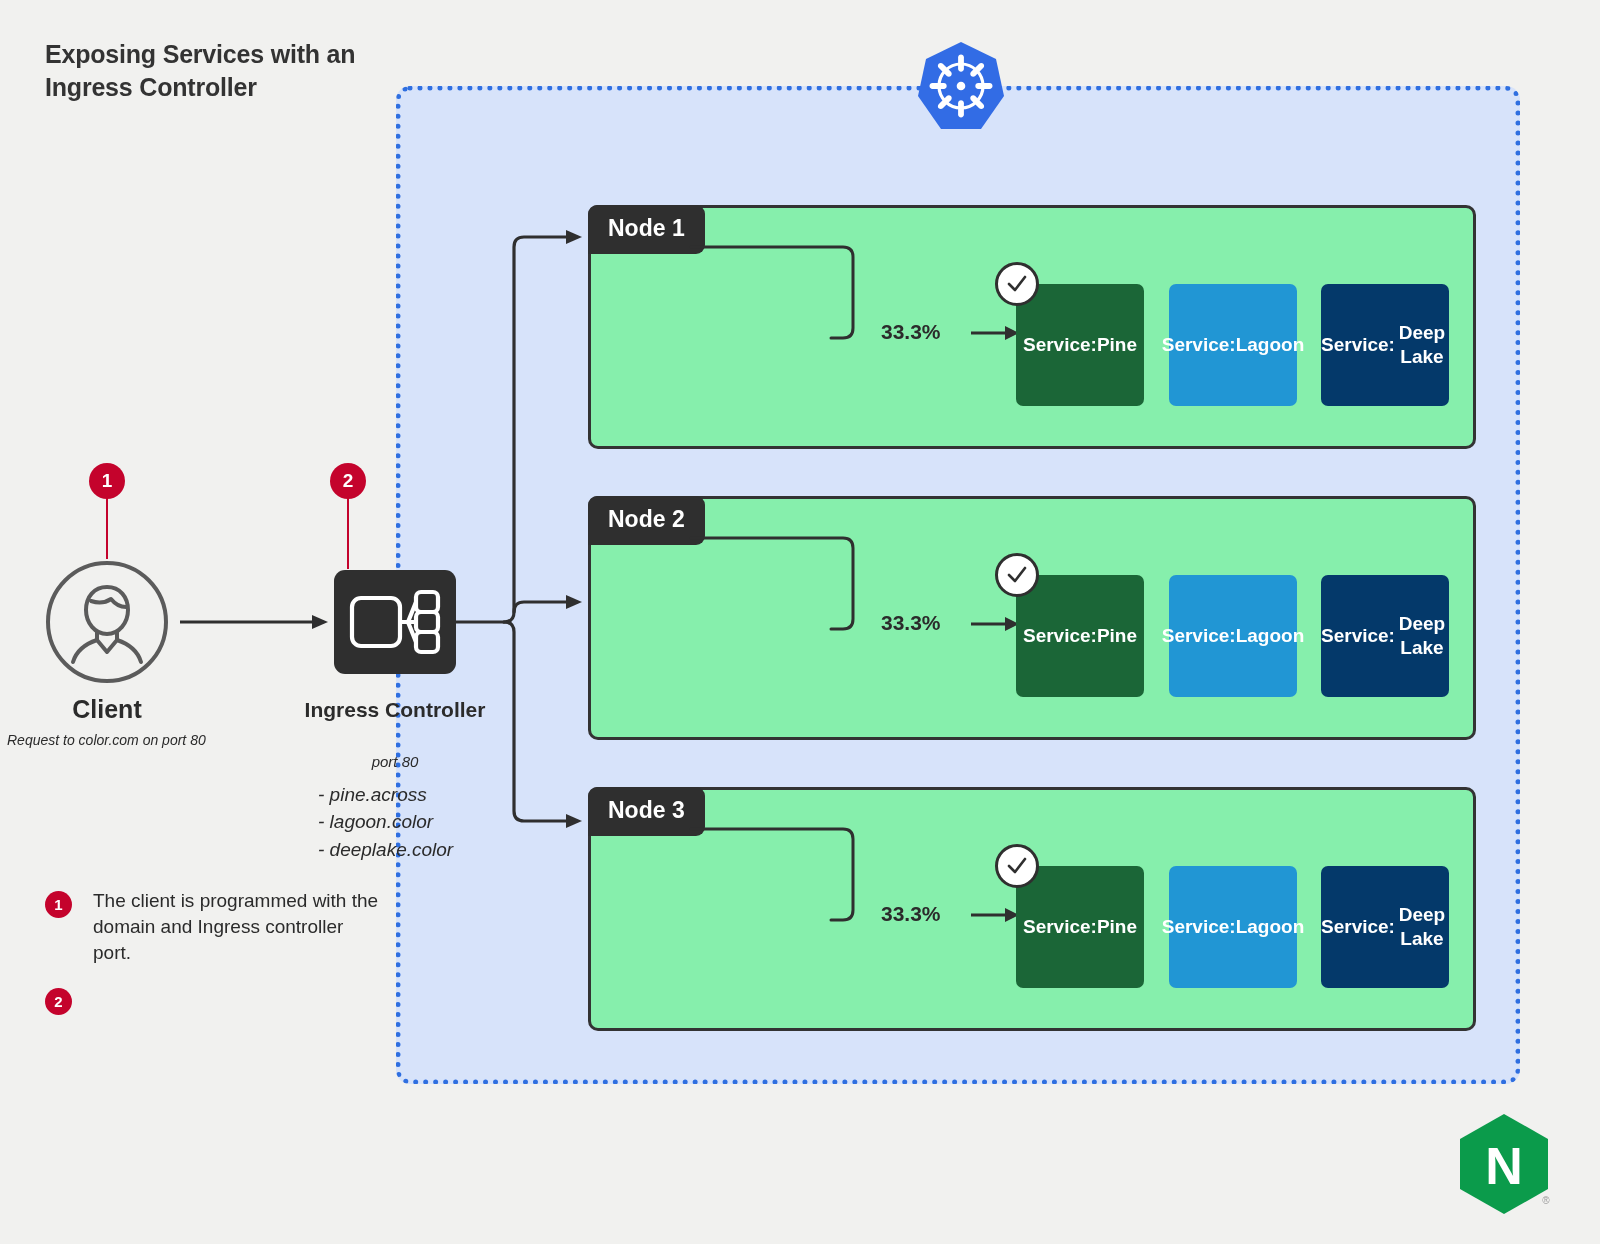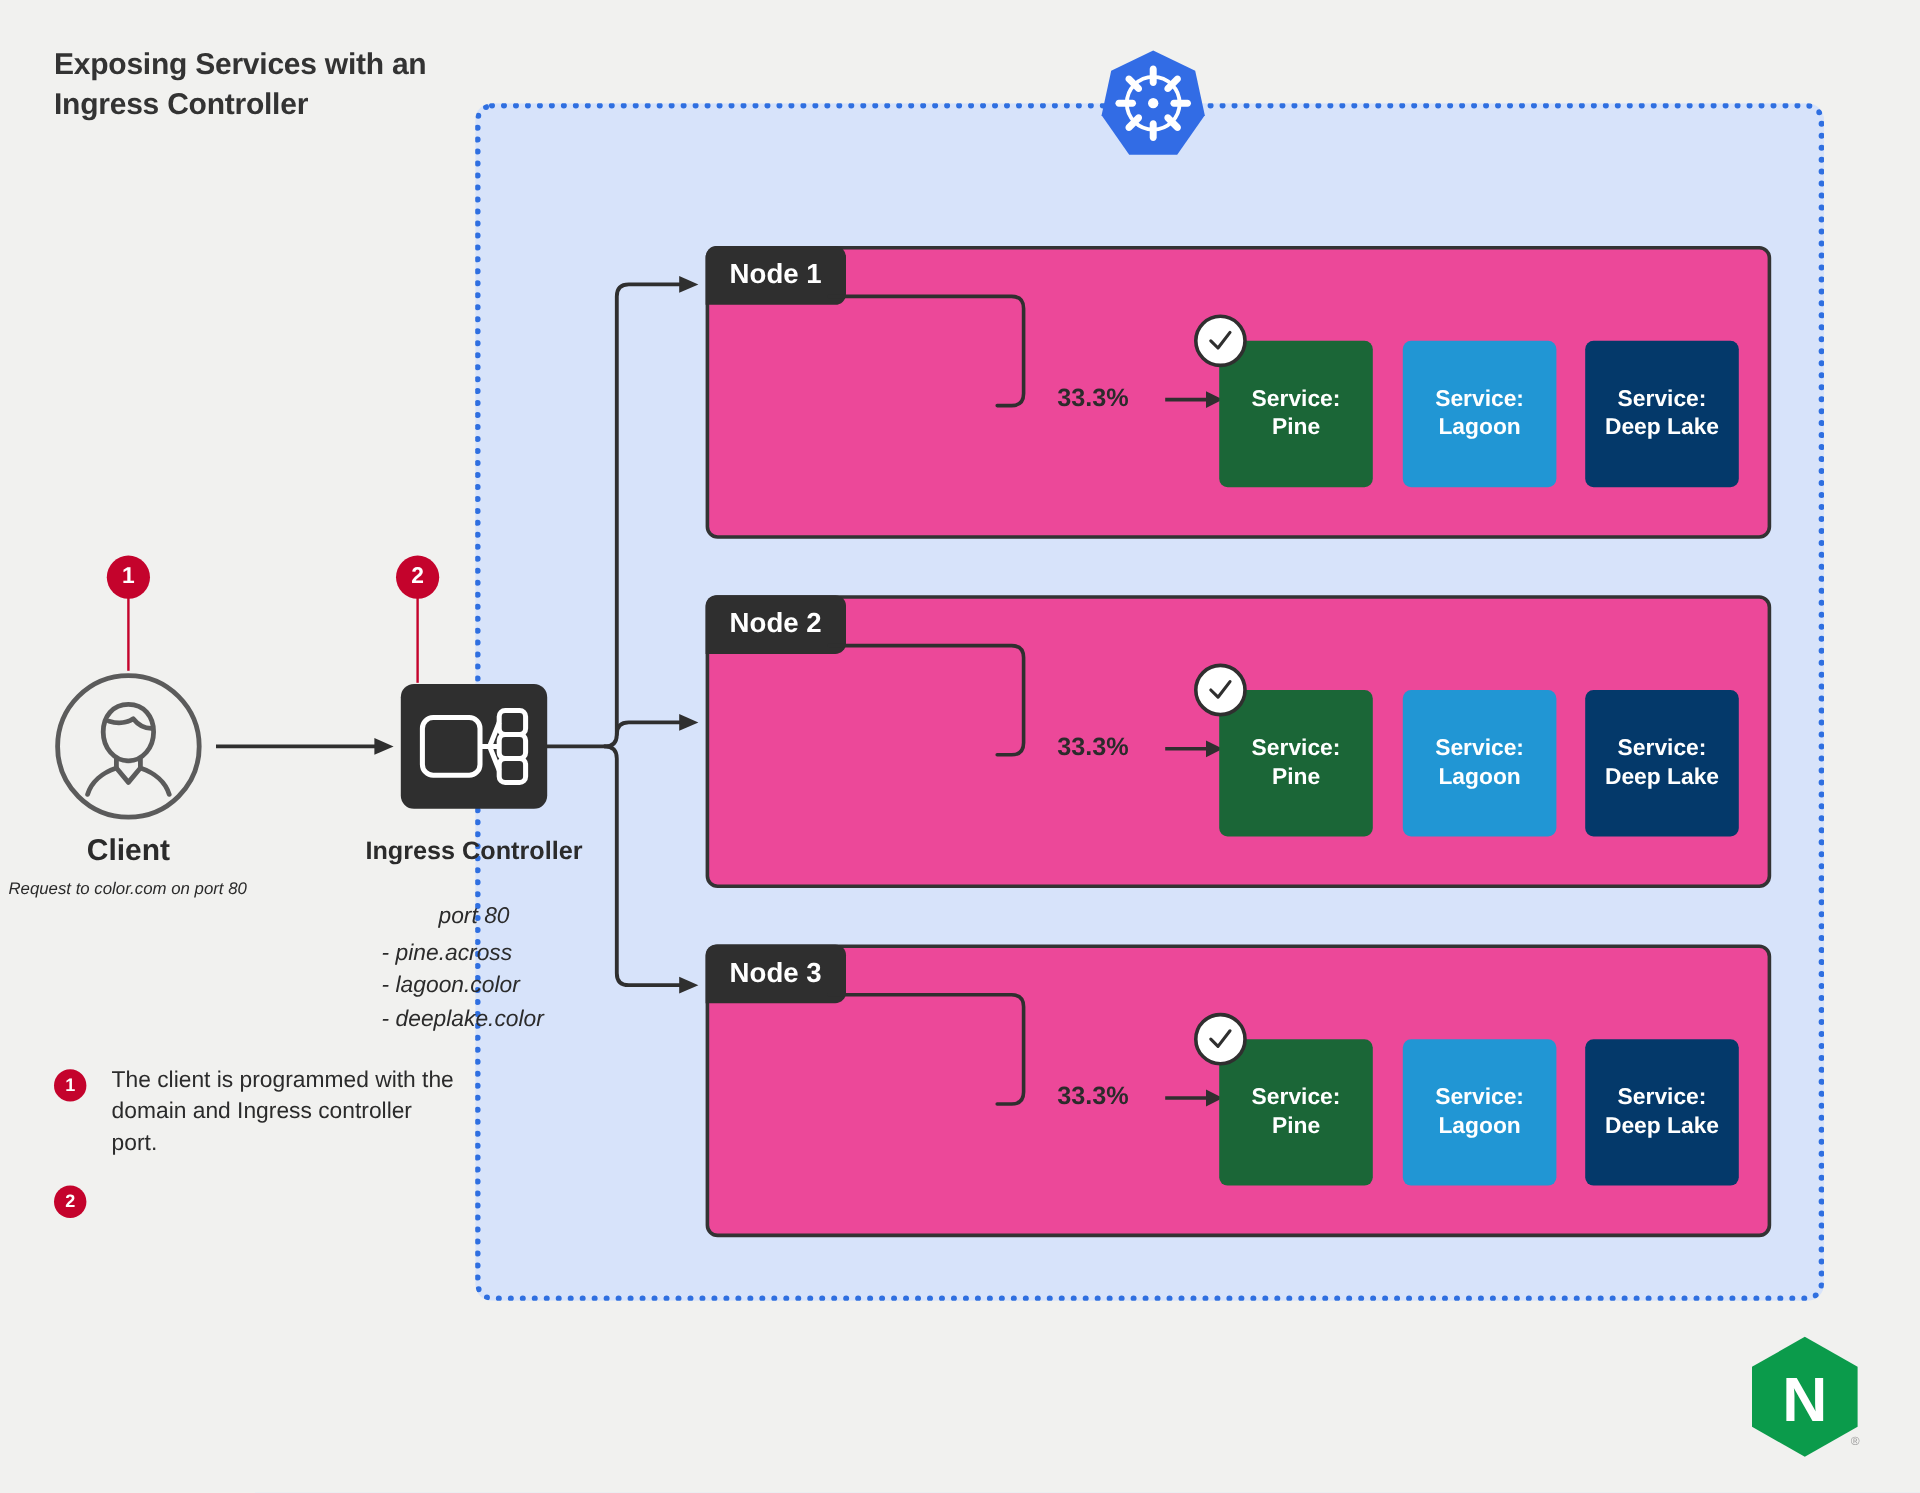--- a/index.html
+++ b/index.html
@@ -32,21 +32,21 @@
     position:absolute;left:918px;top:40px;width:86px;height:92px;
   }
   .cluster-title{
     position:absolute;left:760px;top:140px;width:400px;text-align:center;
     font-size:22px;font-weight:bold;color:#232323;
   }
 
   
   .node{
     position:absolute;left:588px;width:888px;height:244px;
-    background:#ec4899;
+    background:#86efac;
     border:3px solid #333333;
     border-radius:10px;
     box-sizing:border-box;
   }
   .node-1{top:205px;}
   .node-2{top:496px;}
   .node-3{top:787px;}
 
   .node-tab{
     position:absolute;left:-3px;top:-3px;
@@ -64,21 +64,21 @@
     position:absolute;left:290px;top:112px;
     font-size:21px;font-weight:bold;color:#2b2b2b;white-space:nowrap;
   }
   .pct-arrow{position:absolute;left:380px;top:117px;width:48px;height:16px;}
 
   
   .svc{
     position:absolute;top:76px;width:128px;height:122px;
     border-radius:7px;
     color:#ffffff;
-    display:flex;flex-direction:column;align-items:center;justify-content:center;
+    display:flex;flex-direction:row;align-items:center;justify-content:center;
     font-size:19px;font-weight:bold;line-height:1.28;text-align:center;
   }
   .svc-pine{left:425px;background:#1b6637;}
   .svc-lagoon{left:578px;background:#2196d4;}
   .svc-deeplake{left:730px;background:#04396a;}
 
   .check-badge{
     position:absolute;left:404px;top:54px;width:44px;height:44px;
     border-radius:50%;background:#ffffff;border:3px solid #2f2f2f;
     box-sizing:border-box;
@@ -105,21 +105,21 @@
   .ic-box{
     position:absolute;left:334px;top:570px;width:122px;height:104px;
     background:#2f2f2f;border-radius:11px;
   }
   .ic-label{
     position:absolute;left:295px;top:696px;width:200px;text-align:center;
     font-size:21px;font-weight:bold;line-height:1.34;color:#2b2b2b;
   }
   .ic-port{
     position:absolute;left:295px;top:753px;width:200px;text-align:center;
-    font-size:19px;font-style:italic;color:#2b2b2b;
+    font-size:15px;font-style:italic;color:#2b2b2b;
   }
   .ic-hosts{
     position:absolute;left:318px;top:781px;width:230px;text-align:left;
     font-size:19px;font-style:italic;line-height:1.44;color:#2b2b2b;
   }
 
   
   .marker{
     position:absolute;width:36px;height:36px;border-radius:50%;
     background:#c4032c;color:#ffffff;

